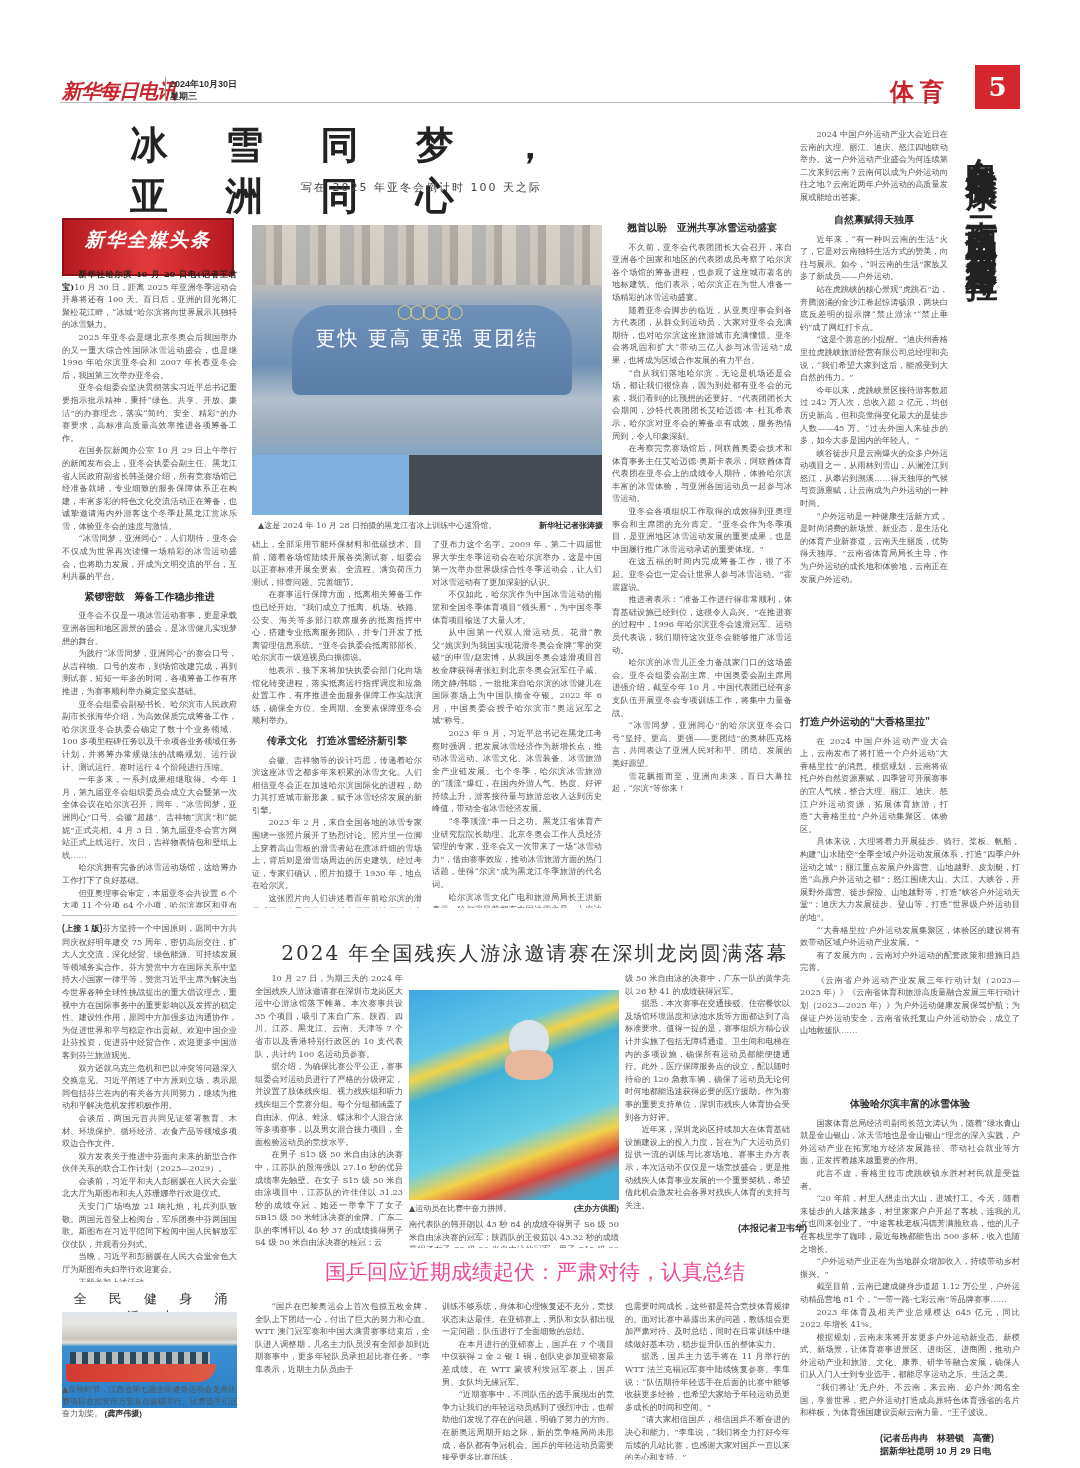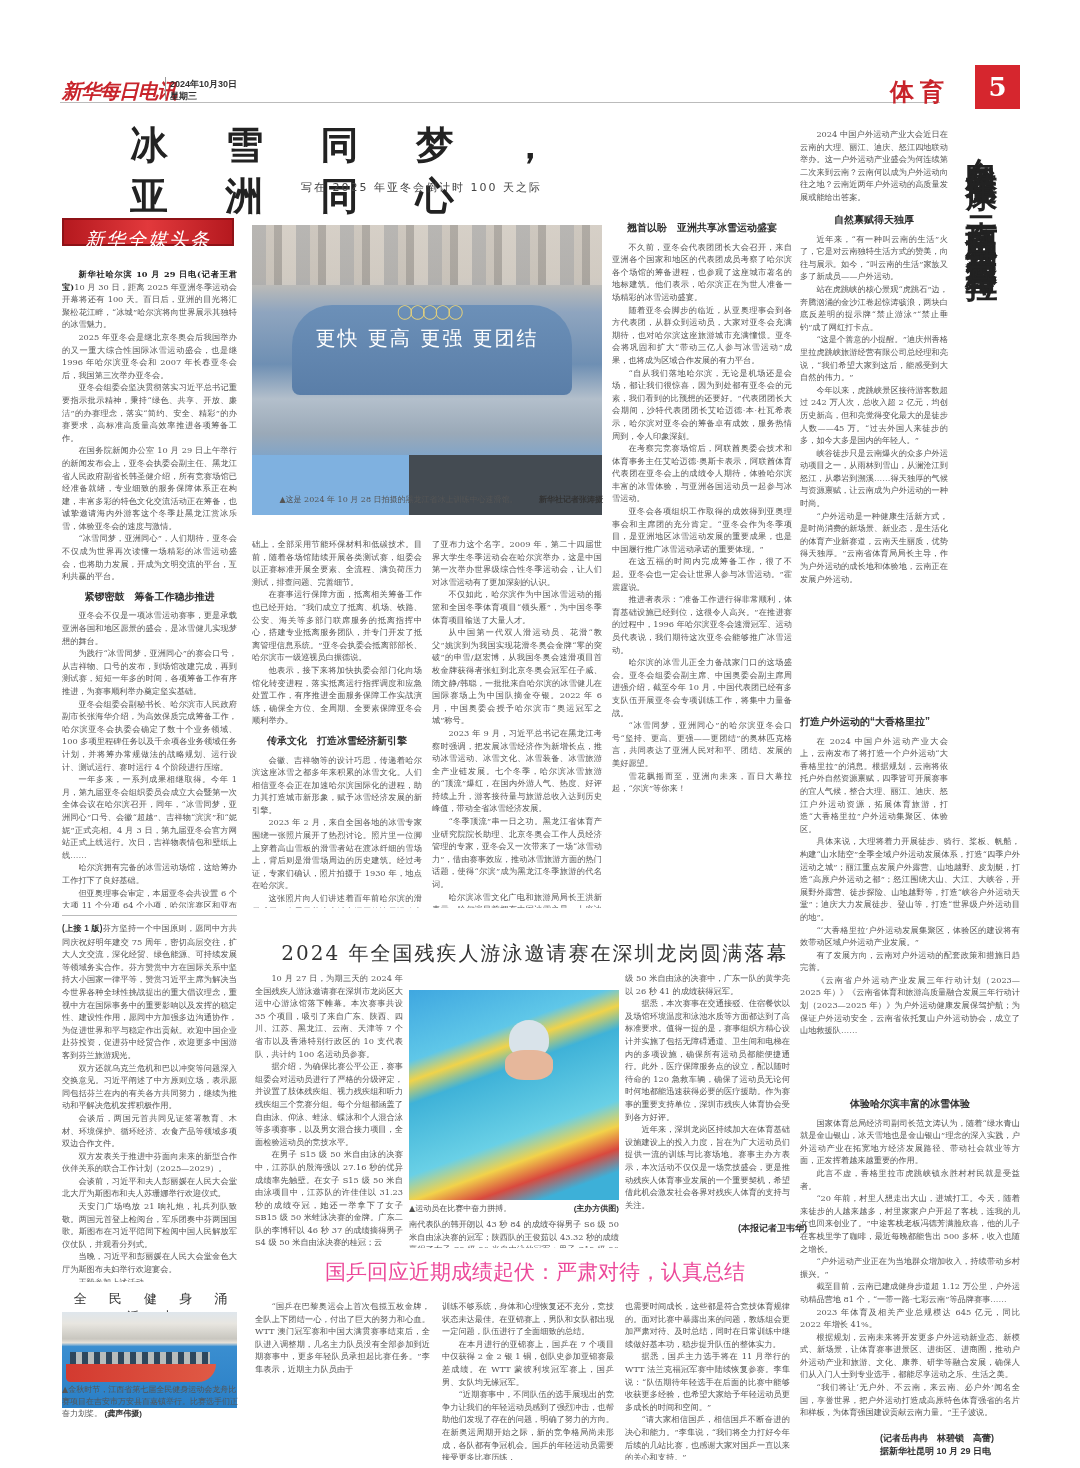--- a/index.html
+++ b/index.html
@@ -7,21 +7,21 @@
   body { font-family: "DejaVu Serif", "Liberation Serif", serif; color: #333; position: relative; }
   .abs { position: absolute; }
   .masthead-logo { left: 62px; top: 78px; font-size: 20px; color: #c8242b; font-weight: bold; font-style: italic; font-family: "DejaVu Serif", serif; letter-spacing: -1px; }
   .masthead-sep { left: 165px; top: 77px; width: 1px; height: 22px; background: #999; }
   .masthead-date { left: 170px; top: 78px; font-size: 9px; font-weight: bold; font-family: "Liberation Sans", sans-serif; line-height: 12px; color: #333; }
   .masthead-rule { left: 60px; top: 102px; width: 880px; height: 1px; background: #bbb; }
   .section-label { left: 890px; top: 76px; font-size: 24px; color: #c8242b; font-weight: bold; letter-spacing: 6px; }
   .page-no { left: 975px; top: 65px; width: 45px; height: 44px; background: #d6262e; color: #fff; font-size: 26px; font-weight: bold; text-align: center; line-height: 44px; }
   .hero-title { left: 130px; top: 120px; width: 520px; font-size: 38px; font-weight: bold; letter-spacing: 22px; color: #222; }
   .hero-sub { left: 260px; top: 180px; font-size: 11px; letter-spacing: 2px; color: #444; font-family: "DejaVu Sans", sans-serif; padding-left: 41px; }
-  .banner { left: 62px; top: 218px; width: 172px; height: 28px; background: linear-gradient(90deg,#b5191f,#e2393c,#b5191f); border: 2px solid #8e1217; color: #fff; font-size: 19px; font-weight: normal; font-style: italic; text-align: center; line-height: 38px; letter-spacing: 2px; }
+  .banner { left: 62px; top: 218px; width: 172px; height: 58px; background: linear-gradient(90deg,#b5191f,#e2393c,#b5191f); border: 2px solid #8e1217; color: #fff; font-size: 19px; font-weight: bold; font-style: italic; text-align: center; line-height: 38px; letter-spacing: 2px; }
   .col { font-size: 8.2px; line-height: 12.6px; color: #555; text-align: justify; overflow: hidden; }
   .col p { text-indent: 2em; }
   .col p.lead b { color: #222; }
   .subhead { font-family: "Liberation Sans", sans-serif; font-weight: bold; font-size: 10px; color: #333; text-align: center; margin: 8px 0 6px; text-indent: 0 !important; }
   .photo-main { left: 252px; top: 225px; width: 350px; height: 290px; background:
      linear-gradient(180deg, #d9d2c8 0%, #c8c1b6 18%, #8fa5bf 30%, #6e8fb3 48%, #b3bfcb 60%, #9aa9b8 72%, #7aa3cc 82%, #45505c 100%); overflow: hidden; }
   .photo-main .roof { position:absolute; left:40px; top:80px; width:280px; height:90px; background: linear-gradient(180deg,#6c90b8,#5a7ea8); border-radius: 40px 40px 8px 8px; }
   .photo-main .slogan { position:absolute; left:0; width:100%; top:100px; text-align:center; color:#fff; font-family:"DejaVu Sans",sans-serif; font-size:20px; letter-spacing:2px; }
   .photo-main .rings { position:absolute; left:145px; top:78px; font-size:14px; color:#e7d27a; letter-spacing:-3px; }
   .photo-main .skyline { position:absolute; left:0; top:0; width:100%; height:60px; background: repeating-linear-gradient(90deg,#aaa 0 14px,#c9c3bb 14px 22px,#9e9a95 22px 30px,#d5cfc7 30px 44px); opacity:.7; }
@@ -76,21 +76,21 @@
 
 </div>
 
 <div class="abs photo-main">
   <div class="skyline"></div>
   <div class="roof"></div>
   <div class="rings">◯◯◯◯◯</div>
   <div class="slogan">更快 更高 更强 更团结</div>
   <div class="apron"></div>
 </div>
-<div class="abs caption" style="left:258px; top:494px; width:345px;text-align:center;">
+<div class="abs caption" style="left:258px; top:520px; width:345px;">
   <span>▲这是 2024 年 10 月 28 日拍摄的黑龙江省冰上训练中心速滑馆。</span>
   <b style="float:right">新华社记者张涛摄</b>
 </div>
 
 <div class="abs col" style="left:252px; top:538px; width:170px; height:370px;">
   <p style="text-indent:0">础上，全部采用节能环保材料和低碳技术。目前，随着各场馆陆续开展各类测试赛，组委会以正赛标准开展全要素、全流程、满负荷压力测试，排查问题、完善细节。</p>
   <p>在赛事运行保障方面，抵离相关筹备工作也已经开始。“我们成立了抵离、机场、铁路、公安、海关等多部门联席服务的抵离指挥中心，搭建专业抵离服务团队，并专门开发了抵离管理信息系统。”亚冬会执委会抵离部部长、哈尔滨市一级巡视员白振德说。</p>
   <p>他表示，接下来将加快执委会部门化向场馆化转变进程，落实抵离运行指挥调度和应急处置工作，有序推进全面服务保障工作实战演练，确保全方位、全周期、全要素保障亚冬会顺利举办。</p>
   <div class="subhead">传承文化　打造冰雪经济新引擎</div>
   <p>会徽、吉祥物等的设计巧思，传递着哈尔滨这座冰雪之都多年来积累的冰雪文化。人们相信亚冬会正在加速哈尔滨国际化的进程，助力其打造城市新形象，赋予冰雪经济发展的新引擎。</p>

